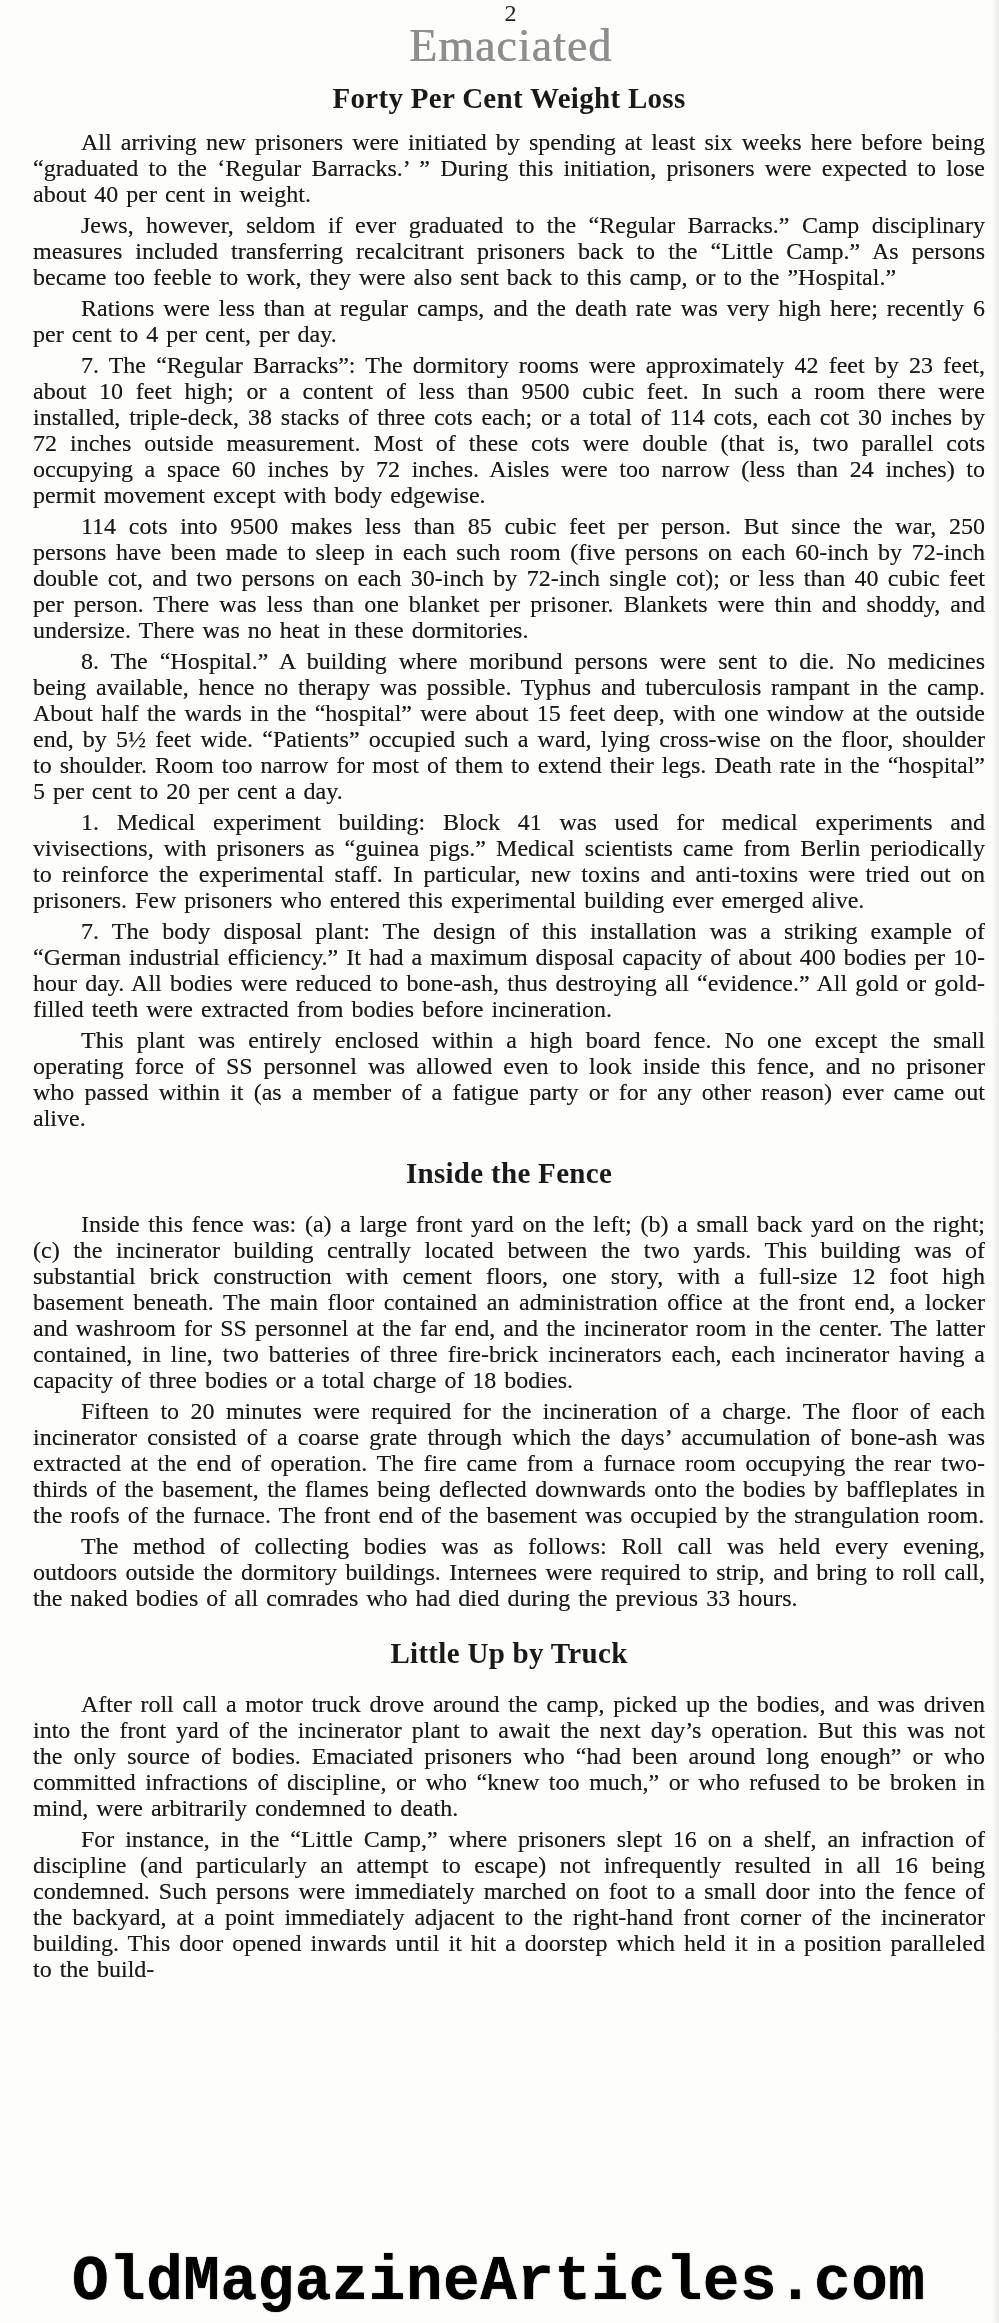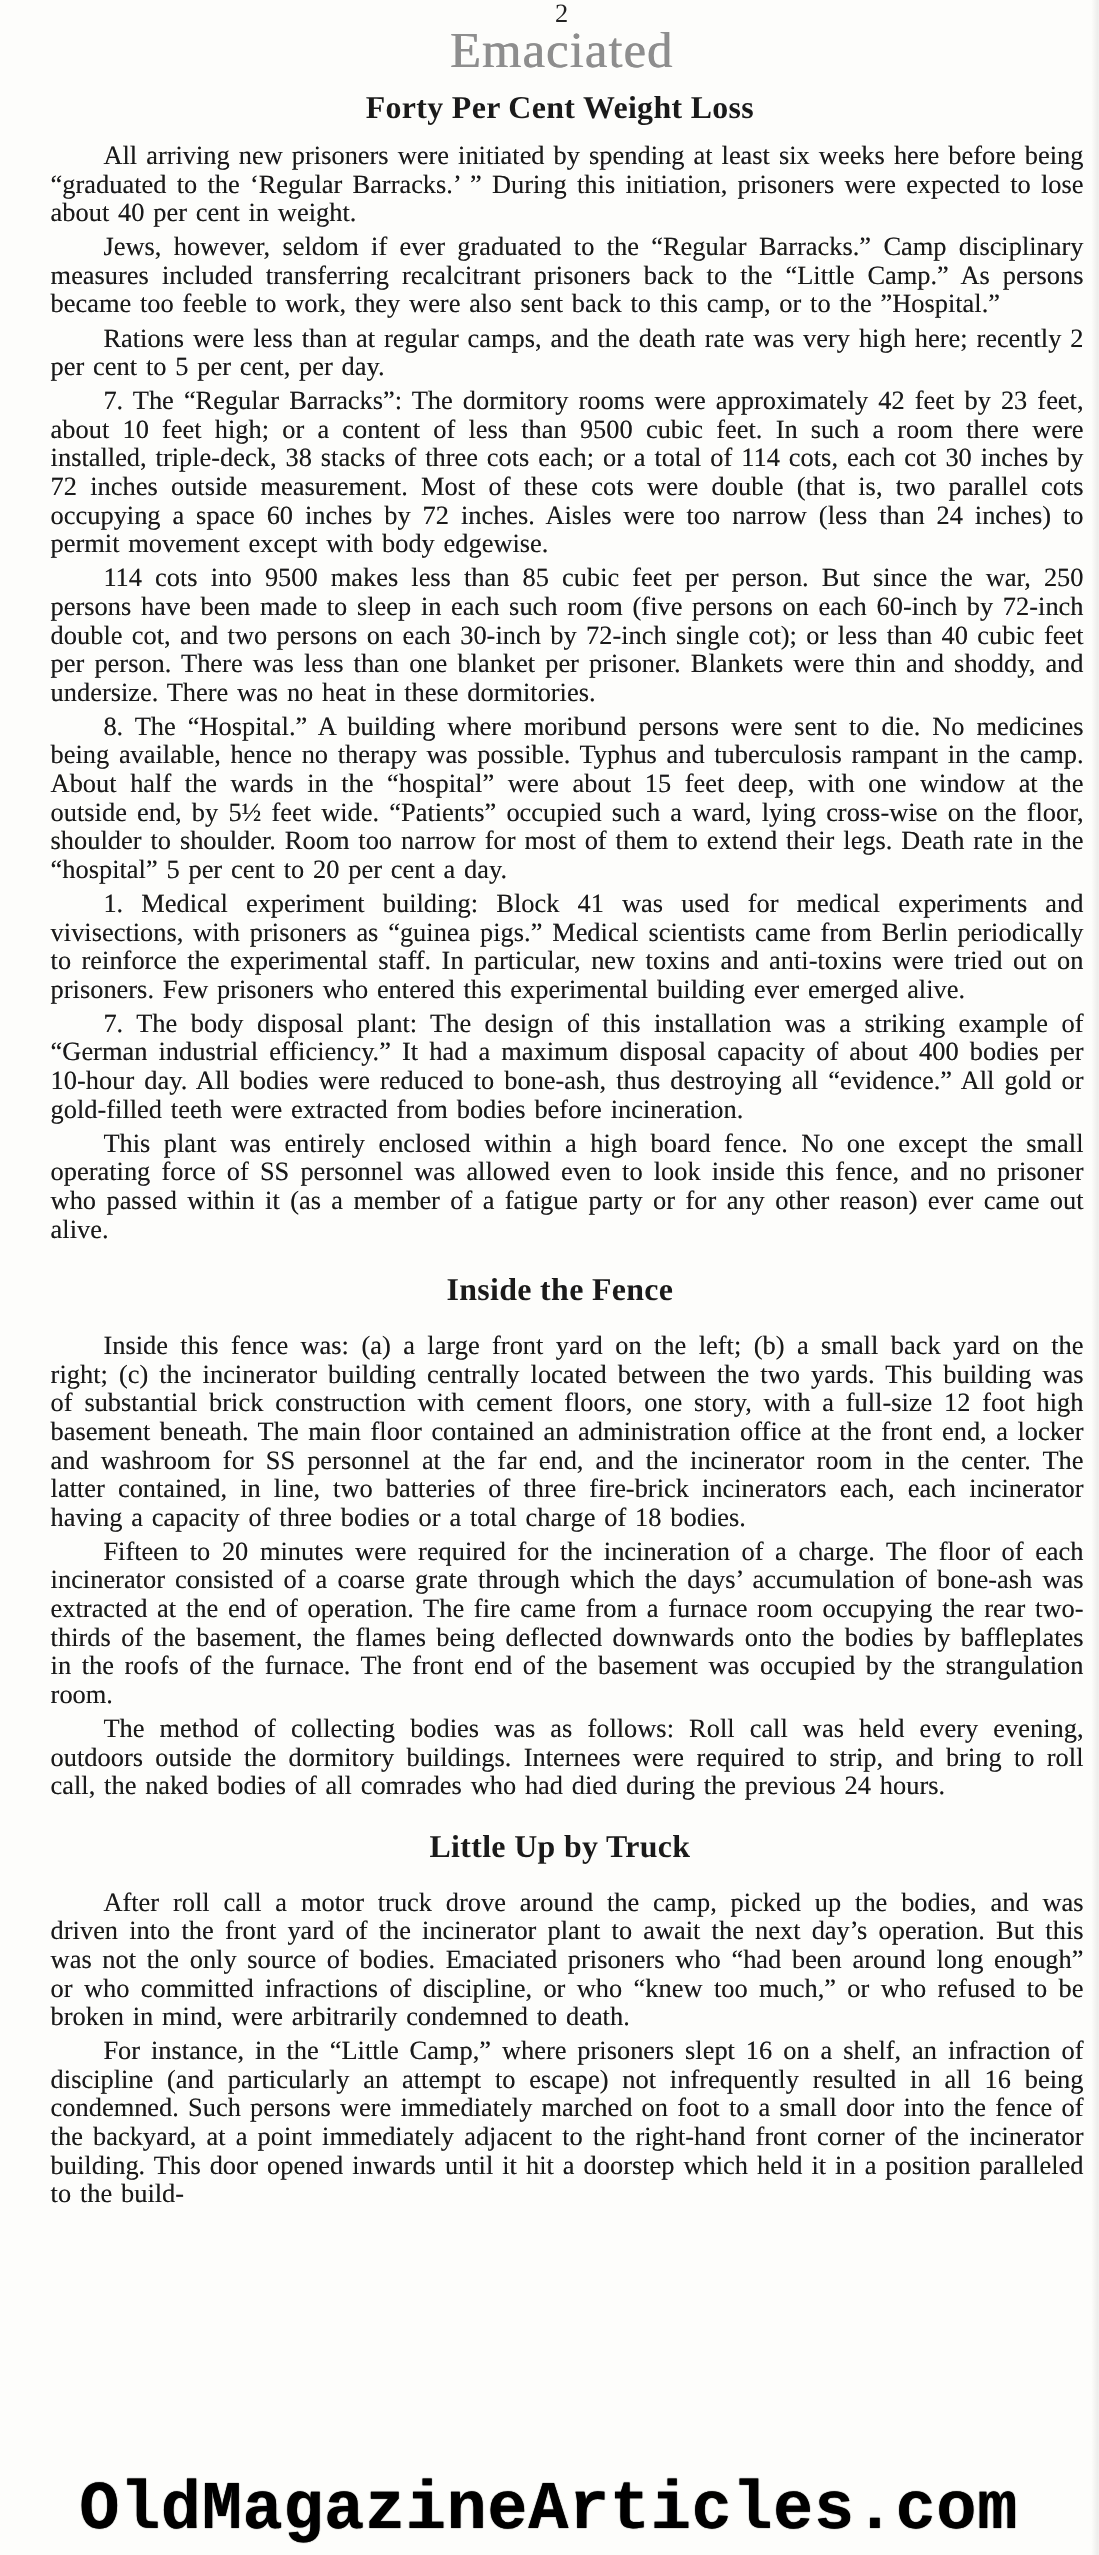--- a/index.html
+++ b/index.html
@@ -52,21 +52,21 @@
     text-align: center;
     margin: 26px 0 22px 0;
     letter-spacing: 0.3px;
   }
   .content section:first-child h2 {
     margin: 14px 0 15px 0;
   }
   .content p {
     font-size: 24px;
     line-height: 26px;
-    margin: 0 0 5px 13px;
+    margin: 0 0 5px 0;
     text-indent: 48px;
     word-spacing: 2px;
     text-shadow: 0 0 0.5px rgba(0,0,0,0.5); 
   }
   .content p strong { font-weight: 400; }
   .watermark {
     position: absolute;
     left: 72px;
     top: 2248px;
     width: 920px;
@@ -88,33 +88,33 @@
 <header class="page-head">
   <span class="page-number">2</span>
   <h1 class="doc-title" style="color: rgb(142, 142, 142);">Emaciated</h1>
 </header>
 
 <main class="content">
     <section>
       <h2>Forty Per Cent Weight Loss</h2>
       <p>All arriving new prisoners were initiated by spending at least six weeks here before being “graduated to the ‘Regular Barracks.’ ” During this initiation, prisoners were expected to lose about 40 per cent in weight.</p>
       <p>Jews, however, seldom if ever graduated to the “Regular Barracks.” Camp disciplinary measures included transferring recalcitrant prisoners back to the “Little Camp.” As persons became too feeble to work, they were also sent back to this camp, or to the ”Hospital.”</p>
-      <p>Rations were less than at regular camps, and the death rate was very high here; recently 2 per cent to 5 per cent, per day.</p>
+      <p>Rations were less than at regular camps, and the death rate was very high here; recently 6 per cent to 4 per cent, per day.</p>
       <p><strong>7. The “Regular Barracks”: </strong>The dormitory rooms were approximately 42 feet by 23 feet, about 10 feet high; or a content of less than 9500 cubic feet. In such a room there were installed, triple-deck, 38 stacks of three cots each; or a total of 114 cots, each cot 30 inches by 72 inches outside measurement. Most of these cots were double (that is, two parallel cots occupying a space 60 inches by 72 inches. Aisles were too narrow (less than 24 inches) to permit movement except with body edgewise.</p>
       <p>114 cots into 9500 makes less than 85 cubic feet per person. But since the war, 250 persons have been made to sleep in each such room (five persons on each 60-inch by 72-inch double cot, and two persons on each 30-inch by 72-inch single cot); or less than 40 cubic feet per person. There was less than one blanket per prisoner. Blankets were thin and shoddy, and undersize. There was no heat in these dormitories.</p>
       <p><strong>8. The “Hospital.” </strong>A building where moribund persons were sent to die. No medicines being available, hence no therapy was possible. Typhus and tuberculosis rampant in the camp. About half the wards in the “hospital” were about 15 feet deep, with one window at the outside end, by 5½ feet wide. “Patients” occupied such a ward, lying cross-wise on the floor, shoulder to shoulder. Room too narrow for most of them to extend their legs. Death rate in the “hospital” 5 per cent to 20 per cent a day.</p>
       <p><strong>1. Medical experiment building: </strong>Block 41 was used for medical experiments and vivisections, with prisoners as “guinea pigs.” Medical scientists came from Berlin periodically to reinforce the experimental staff. In particular, new toxins and anti-toxins were tried out on prisoners. Few prisoners who entered this experimental building ever emerged alive.</p>
       <p><strong>7. The body disposal plant: </strong>The design of this installation was a striking example of “German industrial efficiency.” It had a maximum disposal capacity of about 400 bodies per 10-hour day. All bodies were reduced to bone-ash, thus destroying all “evidence.” All gold or gold-filled teeth were extracted from bodies before incineration.</p>
       <p>This plant was entirely enclosed within a high board fence. No one except the small operating force of SS personnel was allowed even to look inside this fence, and no prisoner who passed within it (as a member of a fatigue party or for any other reason) ever came out alive.</p>
     </section>
     <section>
       <h2>Inside the Fence</h2>
       <p>Inside this fence was: (a) a large front yard on the left; (b) a small back yard on the right; (c) the incinerator building centrally located between the two yards. This building was of substantial brick construction with cement floors, one story, with a full-size 12 foot high basement beneath. The main floor contained an administration office at the front end, a locker and washroom for SS personnel at the far end, and the incinerator room in the center. The latter contained, in line, two batteries of three fire-brick incinerators each, each incinerator having a capacity of three bodies or a total charge of 18 bodies.</p>
       <p>Fifteen to 20 minutes were required for the incineration of a charge. The floor of each incinerator consisted of a coarse grate through which the days’ accumulation of bone-ash was extracted at the end of operation. The fire came from a furnace room occupying the rear two-thirds of the basement, the flames being deflected downwards onto the bodies by baffleplates in the roofs of the furnace. The front end of the basement was occupied by the strangulation room.</p>
-      <p>The method of collecting bodies was as follows: Roll call was held every evening, outdoors outside the dormitory buildings. Internees were required to strip, and bring to roll call, the naked bodies of all comrades who had died during the previous 24 hours.</p>
+      <p>The method of collecting bodies was as follows: Roll call was held every evening, outdoors outside the dormitory buildings. Internees were required to strip, and bring to roll call, the naked bodies of all comrades who had died during the previous 33 hours.</p>
     </section>
     <section>
       <h2>Little Up by Truck</h2>
       <p>After roll call a motor truck drove around the camp, picked up the bodies, and was driven into the front yard of the incinerator plant to await the next day’s operation. But this was not the only source of bodies. Emaciated prisoners who “had been around long enough” or who committed infractions of discipline, or who “knew too much,” or who refused to be broken in mind, were arbitrarily condemned to death.</p>
       <p>For instance, in the “Little Camp,” where prisoners slept 16 on a shelf, an infraction of discipline (and particularly an attempt to escape) not infrequently resulted in all 16 being condemned. Such persons were immediately marched on foot to a small door into the fence of the backyard, at a point immediately adjacent to the right-hand front corner of the incinerator building. This door opened inwards until it hit a doorstep which held it in a position paralleled to the build-</p>
     </section>
   </main>
 
 <div class="watermark">OldMagazineArticles.com</div>
 

